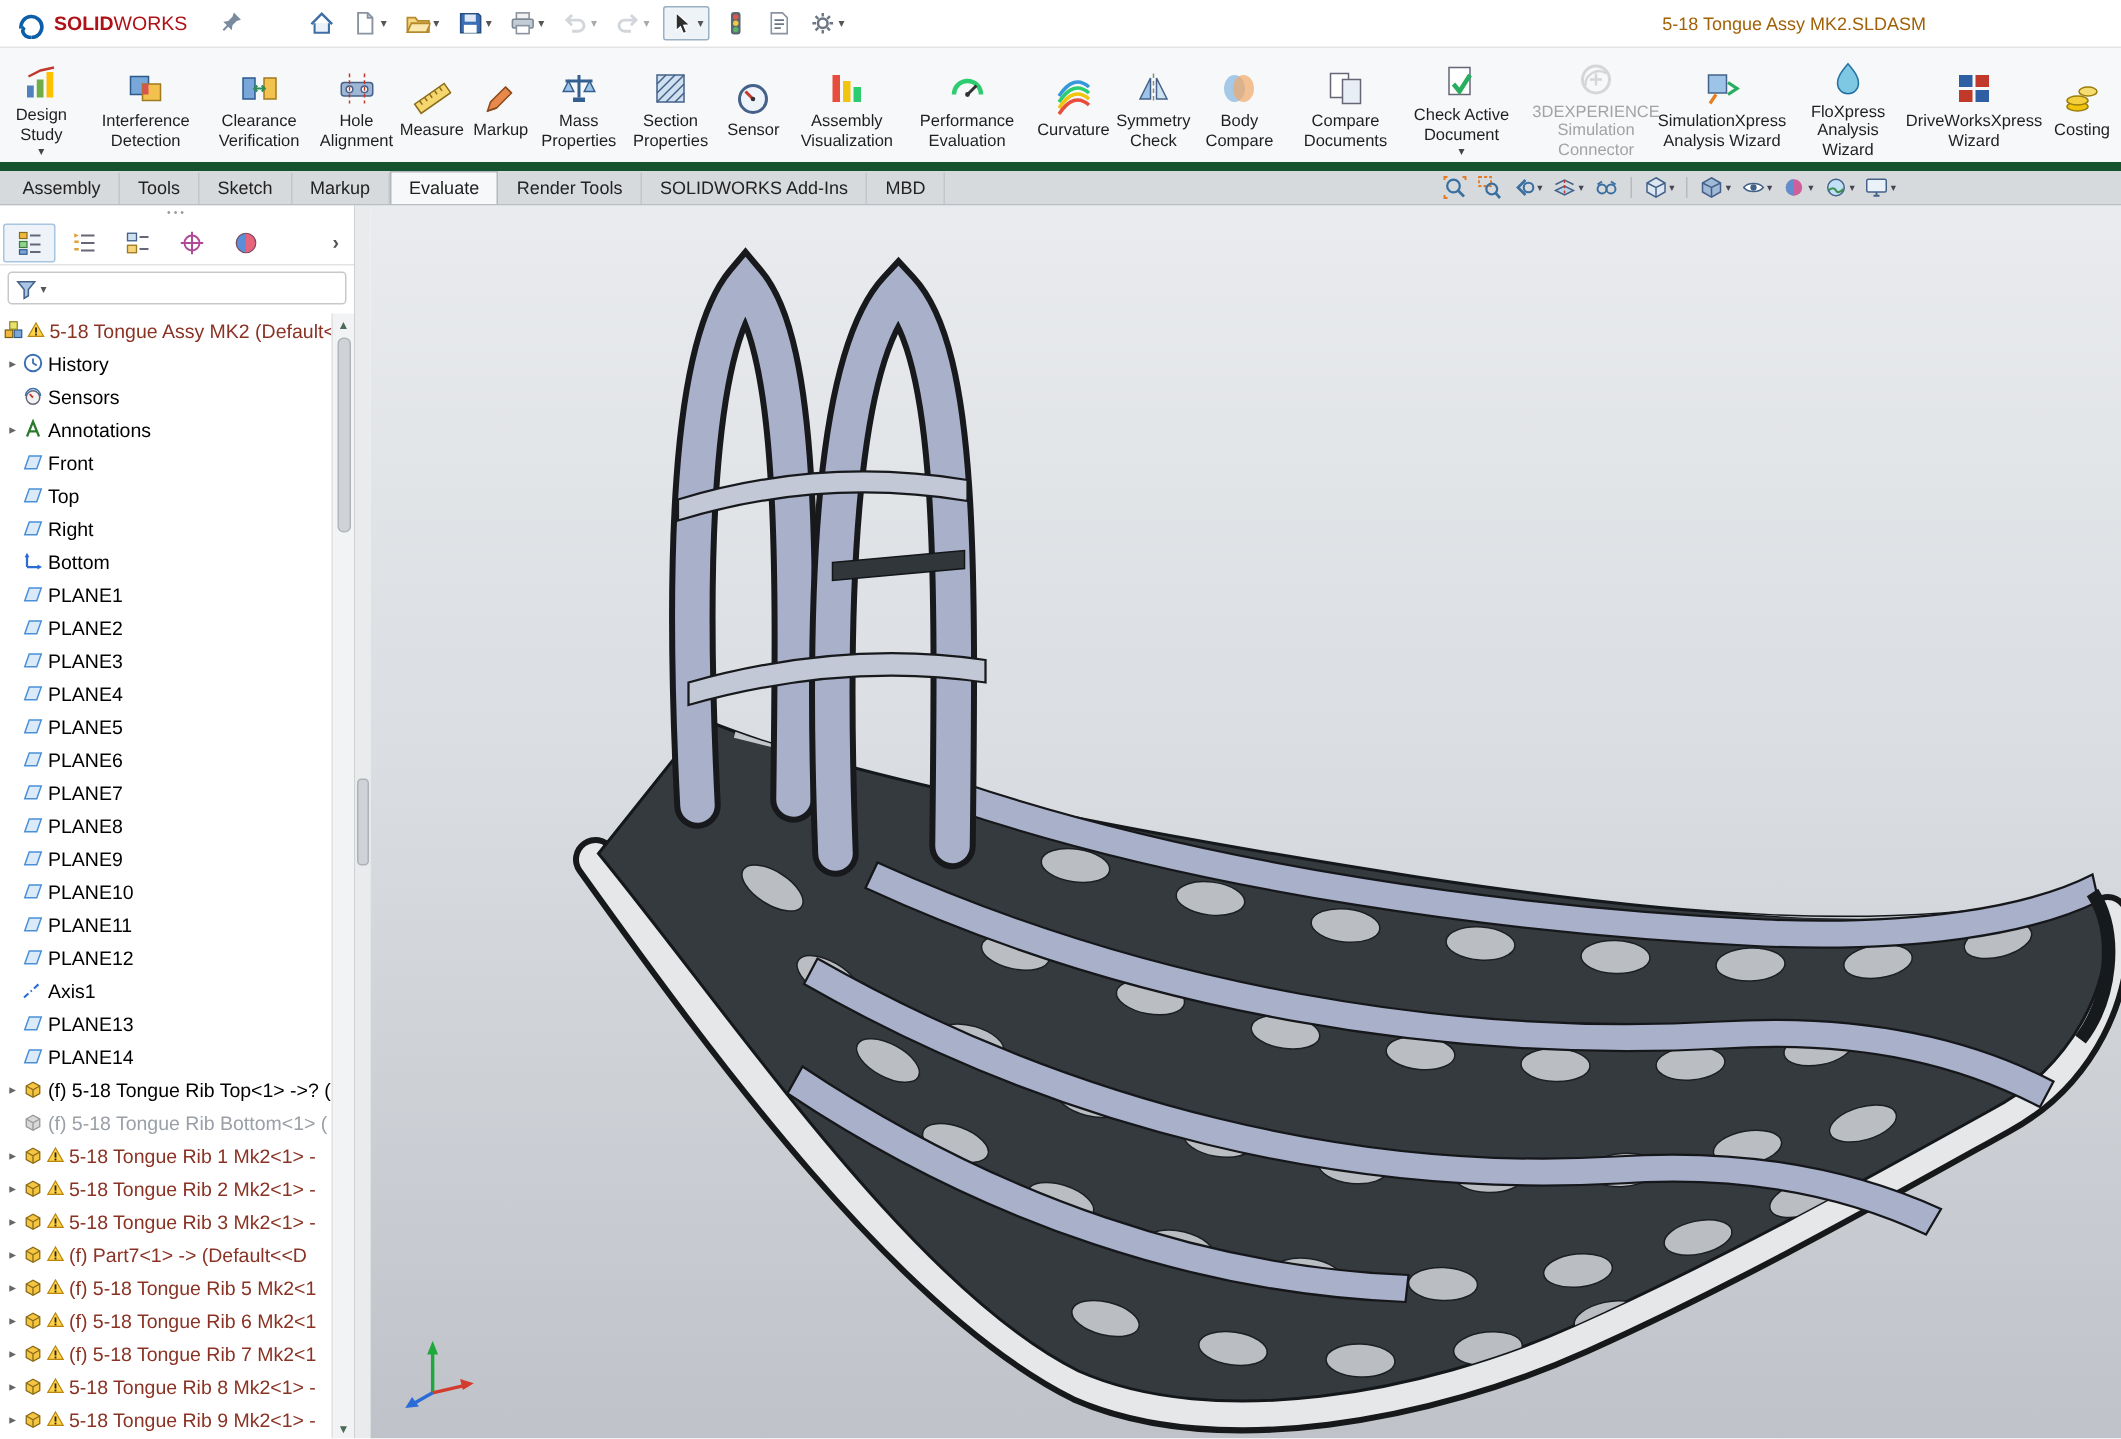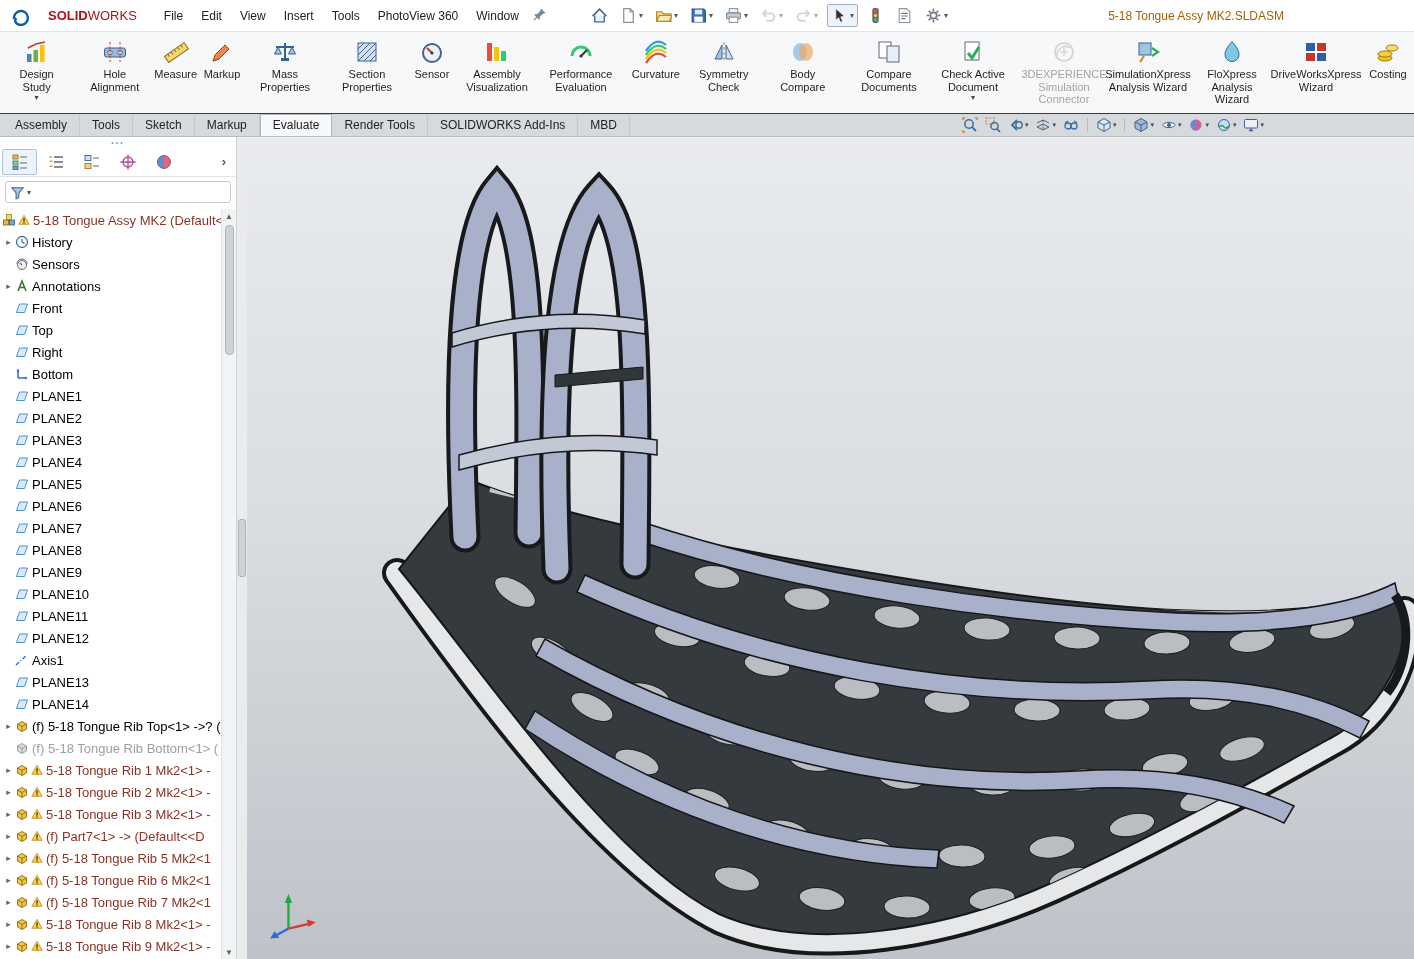--- a/index.html
+++ b/index.html
@@ -3,38 +3,38 @@
 <meta charset="utf-8">
 <style>
   *{box-sizing:border-box}
   html,body{margin:0;padding:0;width:1414px;height:959px;overflow:hidden;
     font-family:"Liberation Sans","DejaVu Sans",sans-serif;font-size:12px;color:#222;background:#fff}
   .icn{display:inline-flex;align-items:center;justify-content:center}
   .icn svg{width:100%;height:100%;display:block}
 
   
   .menubar{height:32px;display:flex;align-items:center;padding:0 10px;background:#fff;border-bottom:1px solid #e4e4e4;position:relative}
-  .logo{display:flex;align-items:center;gap:18px;margin-right:18px}
+  .logo{display:flex;align-items:center;gap:6px;margin-right:18px}
   .logo .icn{width:20px;height:20px}
   .logo-text{font-size:13px;color:#b01116;white-space:nowrap}
   .logo-text b{font-weight:bold}
   .menus{display:flex;align-items:center}
   .menu-item{padding:5px 9px;white-space:nowrap;cursor:default}
   .pinbtn{margin:0 12px 0 4px}
   .pinbtn .icn{width:15px;height:15px}
   .quickbar{display:flex;align-items:center;margin-left:26px}
   .qbtn{display:flex;align-items:center;padding:2px 3px;margin:0 3px;border-radius:2px}
   .qbtn .icn{width:17px;height:17px}
   .qbtn .caret{font-size:8px;color:#555;margin-left:2px;line-height:8px}
   .qbtn.disabled{opacity:.5}
   .qbtn.boxed{border:1px solid #9ab0c4;background:#eef3f8}
   .doctitle{margin-left:auto;color:#a16207;white-space:nowrap;padding-right:120px}
 
   
-  .ribbon{height:82px;background:#f7f8f9;border-bottom:1px solid #14532d;display:flex;align-items:flex-start;padding:3px 3px 0;overflow:hidden}
+  .ribbon{height:82px;background:#f7f8f9;border-bottom:6px solid #14532d;display:flex;align-items:center;padding:3px 3px 0;overflow:hidden}
   .rbtn{display:flex;flex-direction:column;align-items:center;justify-content:flex-start;padding:4px 4px 1px;min-width:46px;max-width:84px;text-align:center;border-radius:3px}
   .rbtn .icn{width:26px;height:26px;flex:0 0 26px}
   .rlabel{font-size:11px;line-height:12.5px;margin-top:3px;color:#1f1f1f}
   .rbtn .caret{font-size:8px;line-height:7px;color:#444;margin-top:1px}
   .rbtn.disabled .rlabel{color:#a3a3a3}
   .rbtn.disabled .icn{filter:grayscale(1);opacity:.5}
   .rdiv{width:1px;background:#d8dbde;margin:5px 3px;flex:0 0 1px}
 
   
   .tabrow{height:23px;background:#d7dadd;display:flex;align-items:center;padding-left:3px;border-bottom:1px solid #b9bcc0;position:relative}
@@ -101,29 +101,20 @@
   <div class="menubar">
     <div class="logo">
       <span class="icn">
         <svg viewBox="0 0 20 20">
             <path d="M4 13a7 7 0 1 1 7 6" fill="none" stroke="#0b5ea8" stroke-width="2.4"></path>
             <path d="M11 19c-5.2 0-7.2-4.6-4.6-6.8" fill="none" stroke="#0b5ea8" stroke-width="2.4"></path>
           </svg>
       </span>
       <span class="logo-text"><b>SOLID</b><span>WORKS</span></span>
     </div>
-    <nav class="menus" id="menus">
-        <span class="menu-item">File</span>
-        <span class="menu-item">Edit</span>
-        <span class="menu-item">View</span>
-        <span class="menu-item">Insert</span>
-        <span class="menu-item">Tools</span>
-        <span class="menu-item">PhotoView 360</span>
-        <span class="menu-item">Window</span>
-      </nav>
     <span class="pinbtn">
       <span class="icn">
         <svg viewBox="0 0 16 16">
             <path d="M9.5 1.5 14.5 6.5 11.5 7.5 8.5 10.5 8 14 2 8 5.5 7.5 8.5 4.5z" fill="#7a8ba0"></path>
             <path d="M2 14l3.5-3.5" stroke="#7a8ba0" stroke-width="1.4"></path>
           </svg>
       </span>
     </span>
     <div class="quickbar" id="quickbar">
         <div class="qbtn">
@@ -236,20 +227,40 @@
             <rect x="3" y="15" width="4.5" height="8" fill="#4f81bd"></rect>
             <rect x="9.5" y="11" width="4.5" height="12" fill="#70ad47"></rect>
             <rect x="16" y="6" width="4.5" height="17" fill="#ffc000"></rect>
             <path d="M4 9 12 5l9-2" fill="none" stroke="#c0392b" stroke-width="1.6"></path>
           </svg>
         </span>
         <span class="rlabel">Design Study</span>
         <span class="caret">▾</span>
       </div>
       <div class="rdiv"></div>
+      <div class="rbtn">
+        <span class="icn">
+          <svg viewBox="0 0 26 26">
+            <rect x="3" y="5" width="12" height="12" fill="#7aa7d9" stroke="#2d5a8c"></rect>
+            <rect x="11" y="10" width="12" height="11" fill="#f2c14e" stroke="#a07a1f"></rect>
+            <rect x="11" y="10" width="4" height="7" fill="#d9534f"></rect>
+          </svg>
+        </span>
+        <span class="rlabel">Interference Detection</span>
+      </div>
+      <div class="rbtn">
+        <span class="icn">
+          <svg viewBox="0 0 26 26">
+            <rect x="2" y="6" width="8" height="14" fill="#7aa7d9" stroke="#2d5a8c"></rect>
+            <rect x="16" y="6" width="8" height="14" fill="#f2c14e" stroke="#a07a1f"></rect>
+            <path d="M10.5 13h5M11.5 11l-2 2 2 2M14.5 11l2 2-2 2" fill="none" stroke="#2e8b57" stroke-width="1.4"></path>
+          </svg>
+        </span>
+        <span class="rlabel">Clearance Verification</span>
+      </div>
       <div class="rbtn">
         <span class="icn">
           <svg viewBox="0 0 26 26">
             <rect x="2.5" y="9" width="21" height="9" rx="2" fill="#9fb6d4" stroke="#44618a"></rect>
             <circle cx="8" cy="13.5" r="2.2" fill="#fff" stroke="#44618a"></circle>
             <circle cx="18" cy="13.5" r="2.2" fill="#fff" stroke="#44618a"></circle>
             <path d="M8 3v20M18 3v20" stroke="#c0392b" stroke-width="1" stroke-dasharray="2.5 2"></path>
           </svg>
         </span>
         <span class="rlabel">Hole Alignment</span>

